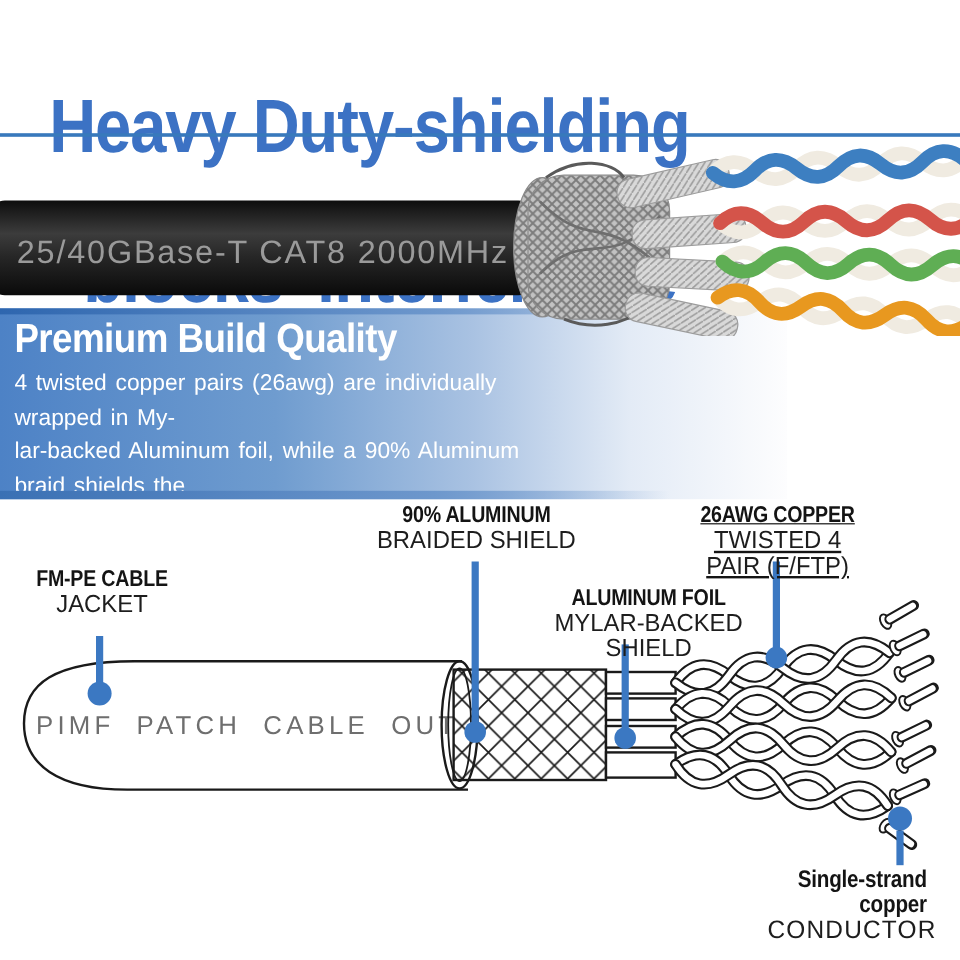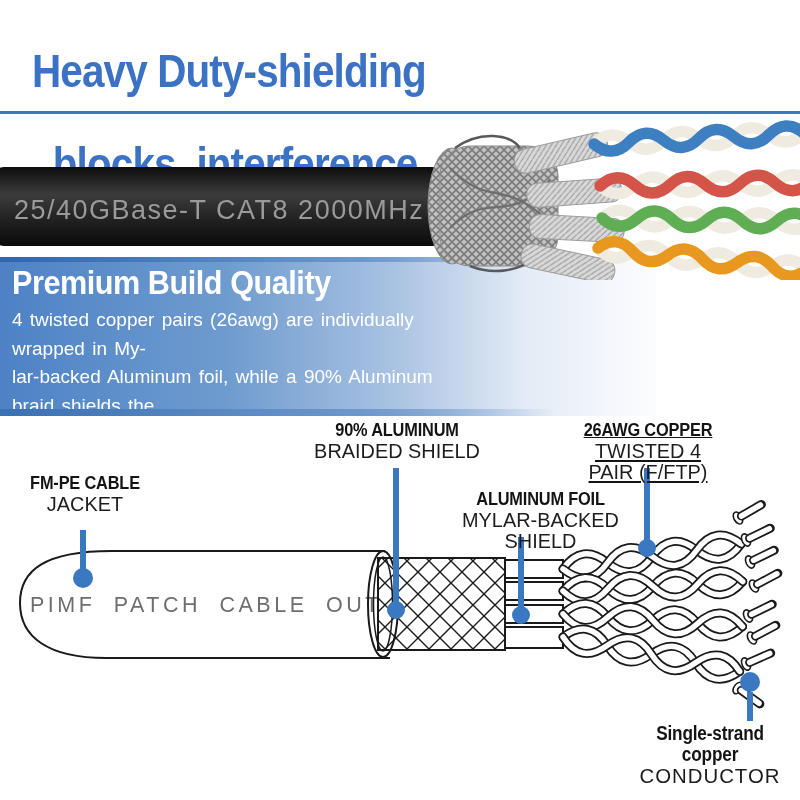--- a/index.html
+++ b/index.html
@@ -13,22 +13,22 @@
     --pair-cream:#f0ebe1;
   }
   html,body{margin:0;padding:0;}
   body{
     width:800px;height:800px;position:relative;background:#ffffff;
     font-family:"Liberation Sans",sans-serif;overflow:hidden;
   }
   .abs{position:absolute;}
 
   
-  #header{left:8px;top:1px;color:var(--header-blue);font-weight:800;
-    font-size:47px;line-height:0.99;letter-spacing:-1px;white-space:pre;}
+  #header{left:8px;top:13px;color:var(--header-blue);font-weight:800;
+    font-size:63px;line-height:0.99;letter-spacing:-1px;white-space:pre;}
   #header .cond{display:inline-block;transform:scaleX(0.86);transform-origin:left center;}
   #header-rule{left:0;top:111px;width:800px;height:3px;background:var(--rule-blue);}
 
   
   #photo{left:0;top:118px;z-index:3;}
   .jacket-print{fill:#9a9a9a;font-family:"Liberation Sans",sans-serif;
     font-size:27px;letter-spacing:1.5px;}
 
   
   #banner{left:0;top:257px;width:656px;height:159px;z-index:1;
@@ -46,21 +46,21 @@
   
   .callout{transform:translateX(-50%);text-align:center;line-height:1.05;color:#141414;z-index:4;}
   .callout .b{display:block;font-weight:800;font-size:19px;letter-spacing:-0.2px;
     transform:scaleX(0.86);transform-origin:center;}
   .callout .s{display:block;font-weight:400;font-size:20.5px;letter-spacing:0;
     transform:scaleX(0.97);transform-origin:center;color:#1d1d1d;}
   #lab-braided{left:397px;top:420px;text-align:center;}
   #lab-copper{left:648px;top:420px;text-decoration:underline;}
   #lab-foil{left:521px;top:489px;padding-left:39px;}
   #lab-jacket{left:85px;top:473px;}
-  #lab-conductor{left:710px;top:723px;}
+  #lab-conductor{left:710px;top:723px;text-align:right;}
   #lab-conductor .b{font-size:20px;}
   #lab-conductor .s{font-size:21px;letter-spacing:1px;}
 
   
   #diagram{left:0;top:440px;z-index:2;}
   .ink{stroke:#1a1a1a;fill:none;}
   .wire-out{stroke:#1a1a1a;fill:none;stroke-width:9;stroke-linecap:round;}
   .wire-in{stroke:#ffffff;fill:none;stroke-width:5.5;stroke-linecap:round;}
   .accent-line{stroke:var(--accent-blue);stroke-width:6;fill:none;}
   .accent-dot{fill:var(--accent-blue);}

